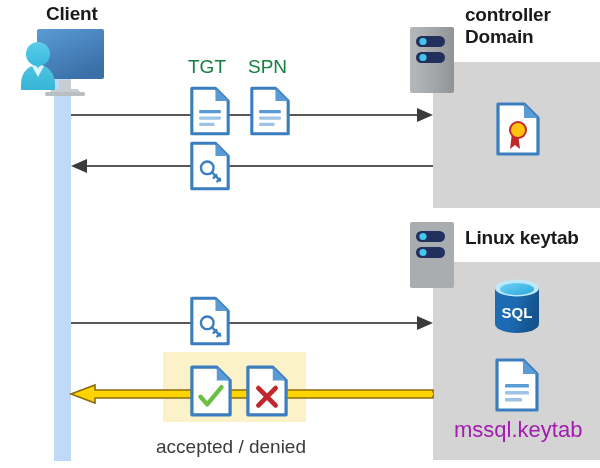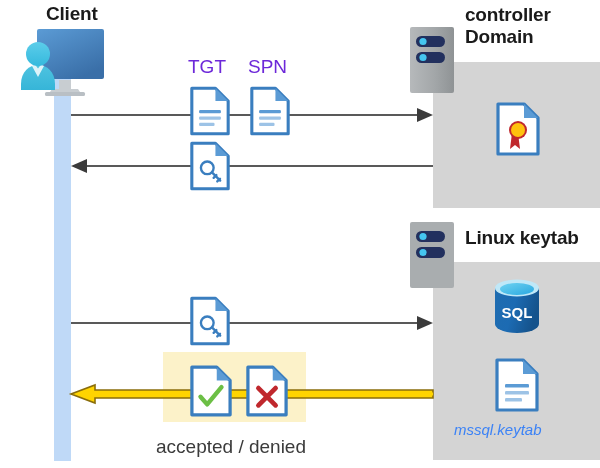--- a/index.html
+++ b/index.html
@@ -18,37 +18,36 @@
 
   
   .hdr{
     font-weight:bold;
     color:#1a1a1a;
     font-size:19px;
     line-height:22px;
     letter-spacing:-0.2px;
   }
   .lbl{
-    color:#6d28d9;
+    color:#15803d;
     font-size:19px;
     line-height:22px;
     font-weight:normal;
   }
   .caption{
     color:#3b3b3b;
     font-size:19px;
     line-height:22px;
     white-space:nowrap;
   }
   .filename{
-    color:#3b82f6;
-    font-size:15px;
+    color:#a21caf;
+    font-size:22px;
     line-height:21px;
     white-space:nowrap;
-    font-style:italic;
   }
 
   
   .lifeline{background:#bfd9f7;}
 
   
   .highlight{background:#fcf2c9;}
 
   svg{display:block;overflow:visible;}
 </style>

